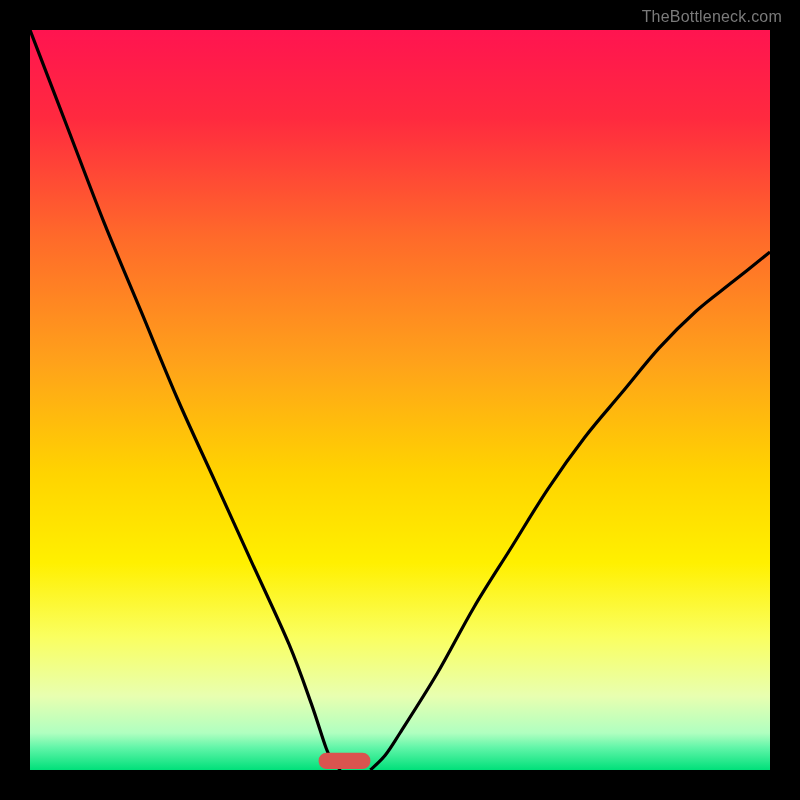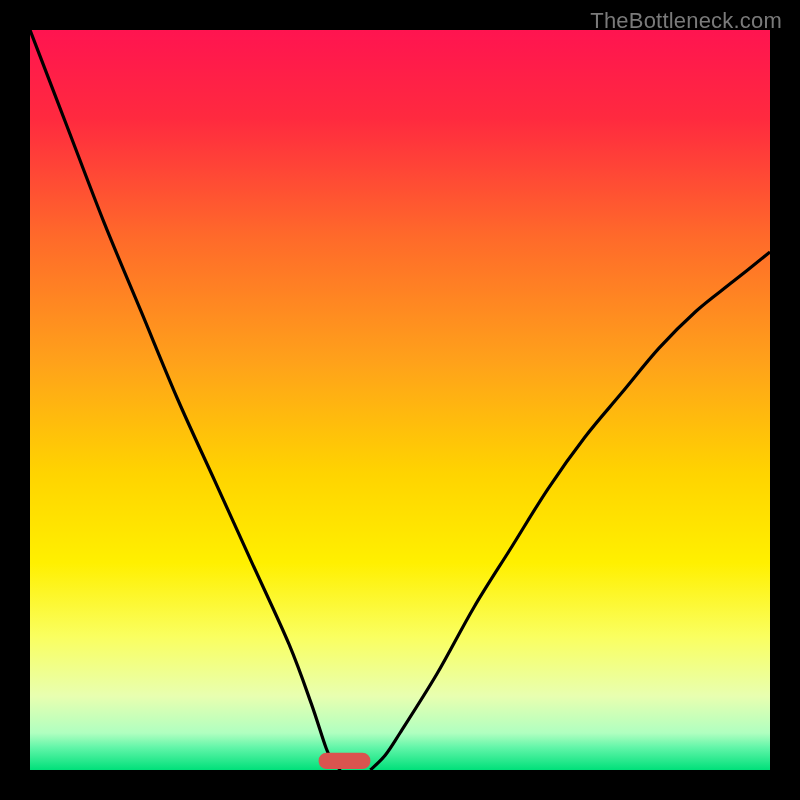--- a/index.html
+++ b/index.html
@@ -9,21 +9,21 @@
     height: 800px;
     background: #000;
     position: relative;
     font-family: Arial, sans-serif;
   }
   .watermark {
     position: absolute;
     top: 8px;
     right: 18px;
     color: #7a7a7a;
-    font-size: 22px;
+    font-size: 16px;
     font-weight: 500;
     z-index: 10;
     letter-spacing: 0.2px;
   }
   .frame {
     position: absolute;
     top: 30px;
     left: 30px;
     width: 740px;
     height: 740px;

